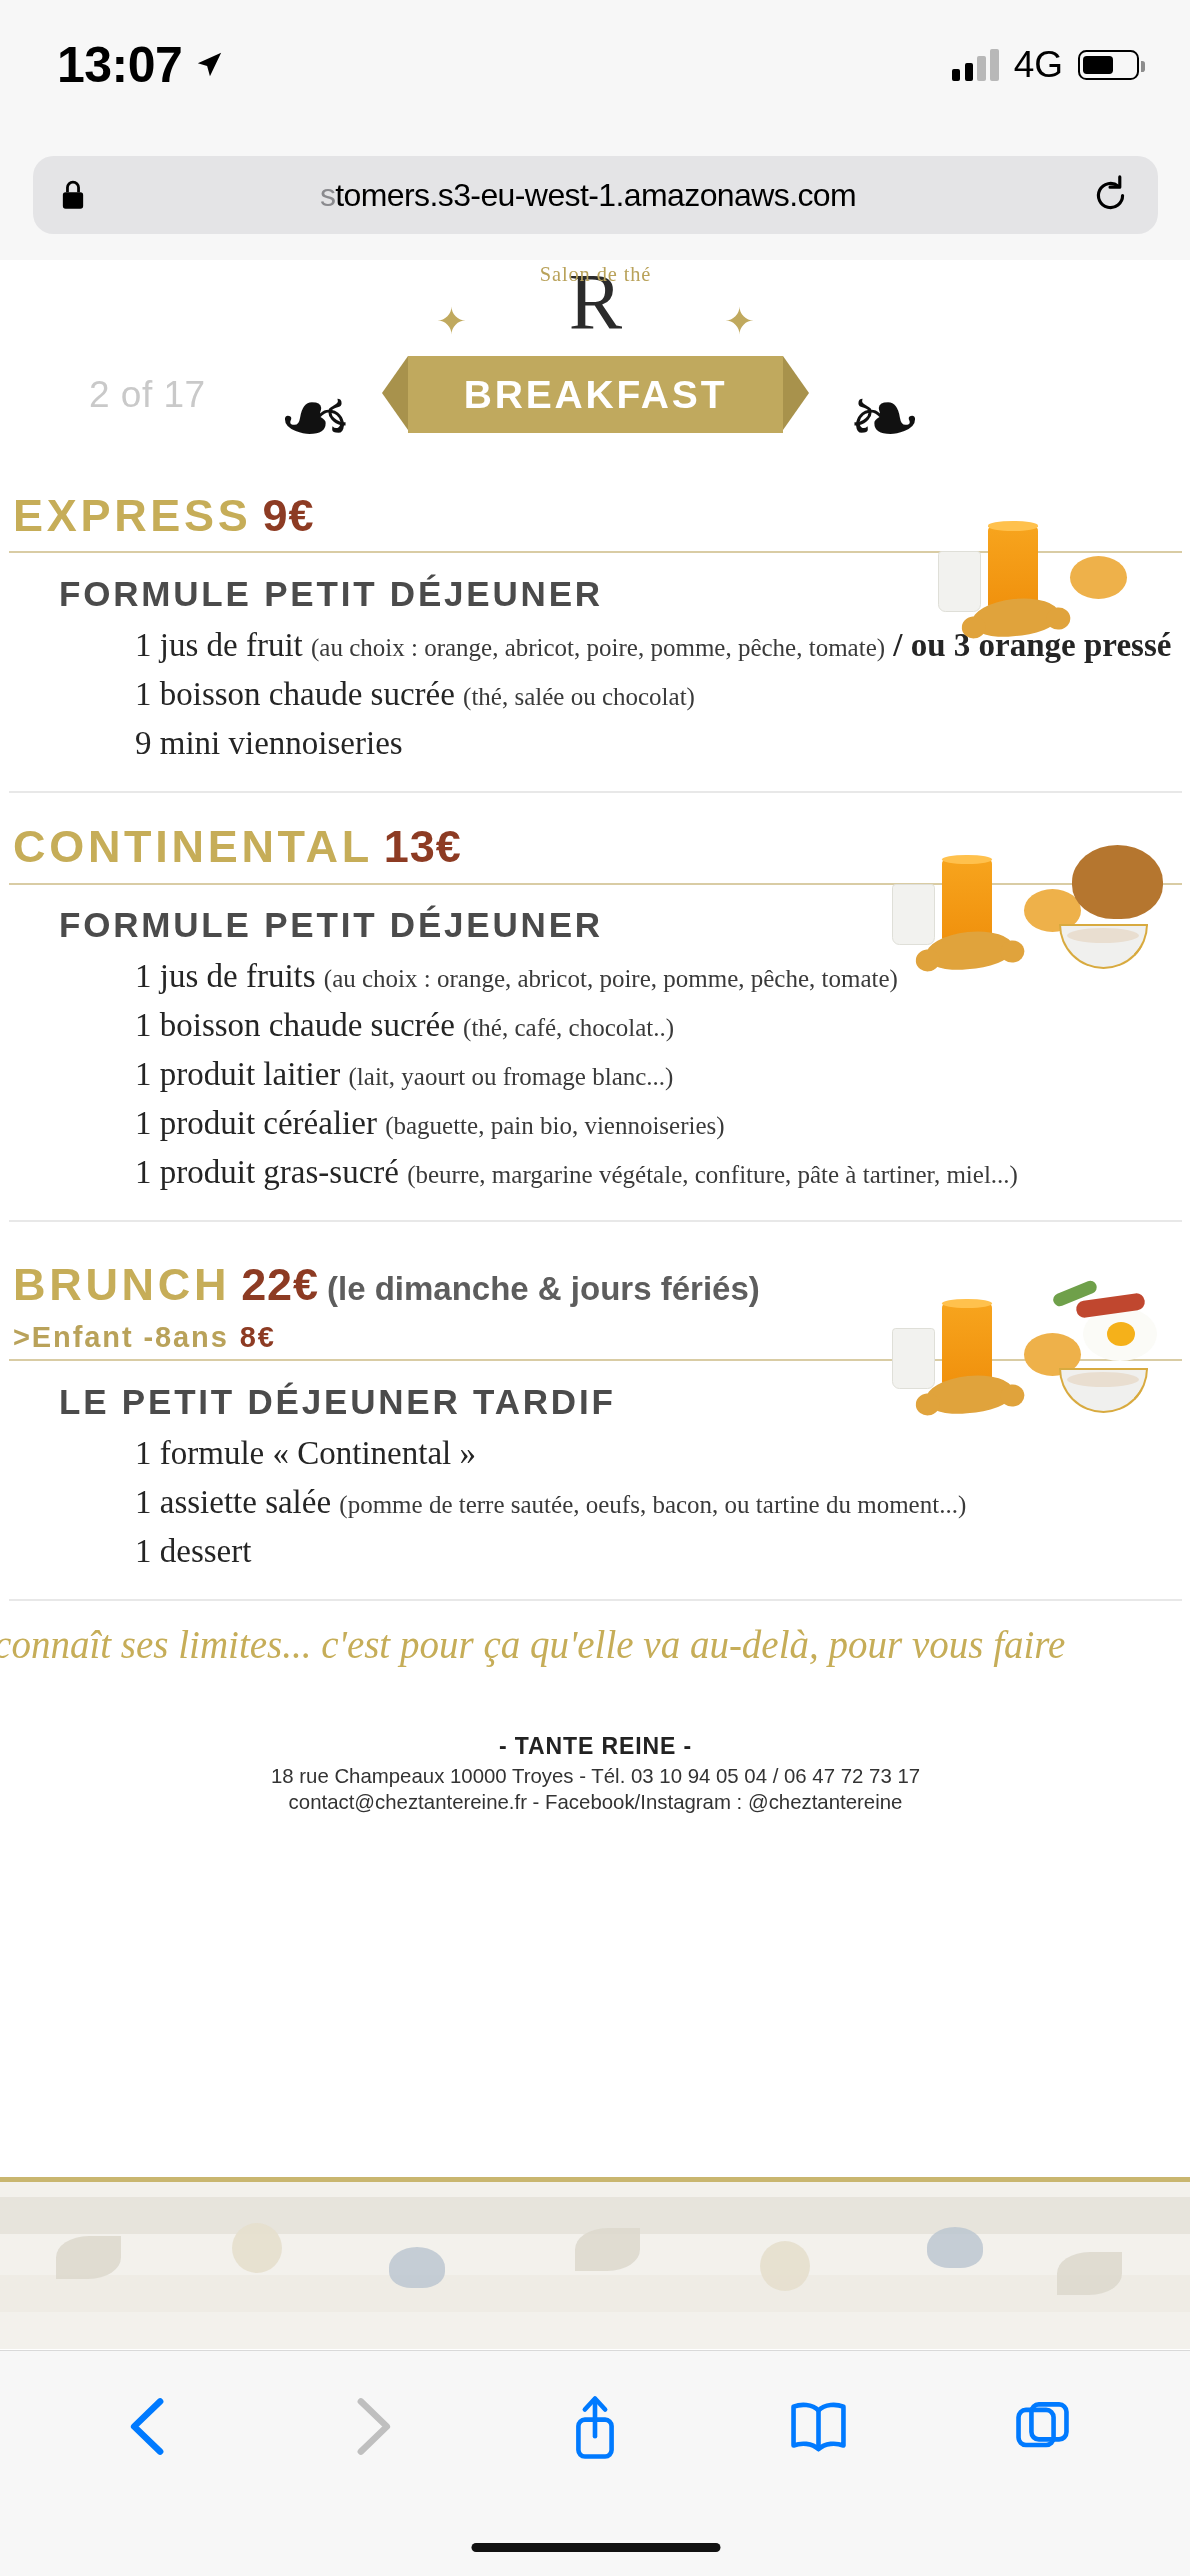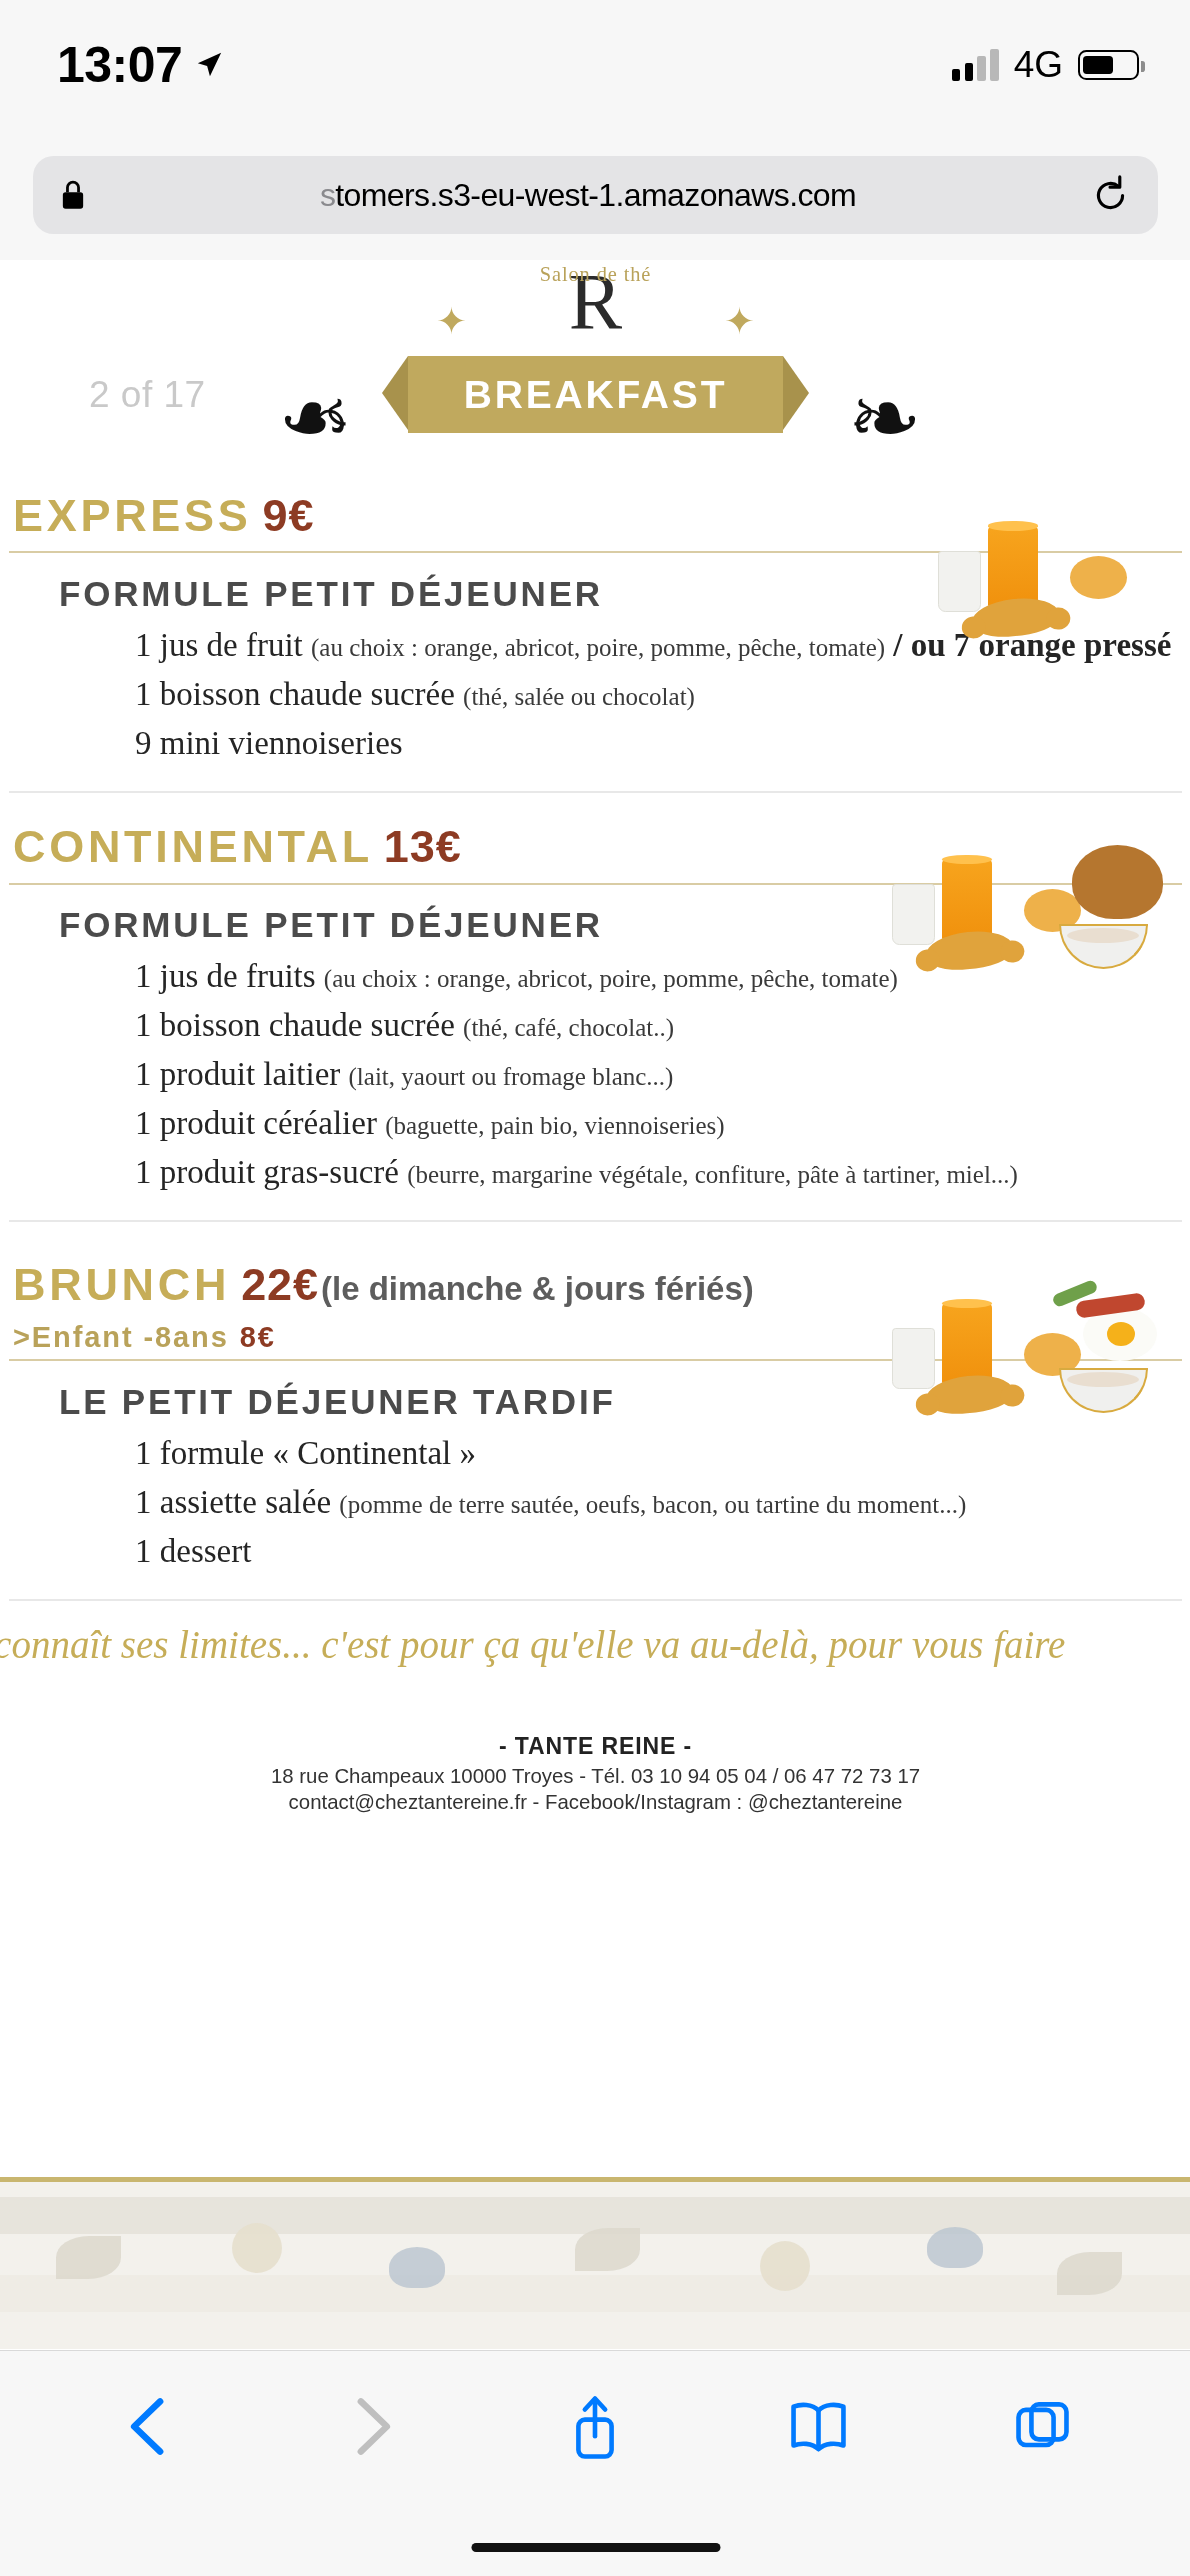--- a/index.html
+++ b/index.html
@@ -208,21 +208,21 @@
     font-weight: bold;
     letter-spacing: 3.7px;
     color: #c6ad58;
     padding: 28px 0 9.3px 13px;
   }
   .sec-title .price { color: #8d3b23; margin-left: 11px; letter-spacing: 0.9px; }
   .sec-title .note {
     color: #5d5d5d;
     font-size: 33px;
     letter-spacing: 0px;
-    margin-left: 2px;
+    margin-left: 8px;
     font-weight: bold;
     text-align: right;
   }
   .sec-sub {
     font-size: 29px;
     letter-spacing: 1.9px;
     color: #b9a25a;
     padding: 0 0 5.6px 13px;
     font-weight: 600;
   }
@@ -486,21 +486,21 @@
         </div>
         <div class="hr"></div>
         <div class="food" style="top: 26px;">
           <span class="glass-milk"></span>
             <span class="glass-juice"></span>
           <span class="croissant"></span>
             <span class="cookie"></span>
         </div>
         <div class="formula">FORMULE PETIT DÉJEUNER</div>
         <div class="items">
-          <div class="item"><span>1 jus de fruit </span><span class="small">(au choix : orange, abricot, poire, pomme, pêche, tomate)</span><span class="bold"> / ou 7 orange pressé</span></div>
+          <div class="item"><span>1 jus de fruit </span><span class="small">(au choix : orange, abricot, poire, pomme, pêche, tomate)</span><span class="bold"> / ou 3 orange pressé</span></div>
           <div class="item"><span>1 boisson chaude sucrée </span><span class="small"> (thé, salée ou chocolat)</span></div>
           <div class="item"><span>9 mini viennoiseries</span></div>
         </div>
         <div class="hr thin"></div>
       </div>
 
       <div class="section">
         <div class="sec-title">
           <span>CONTINENTAL</span><span class="price">13€</span>
         </div>

